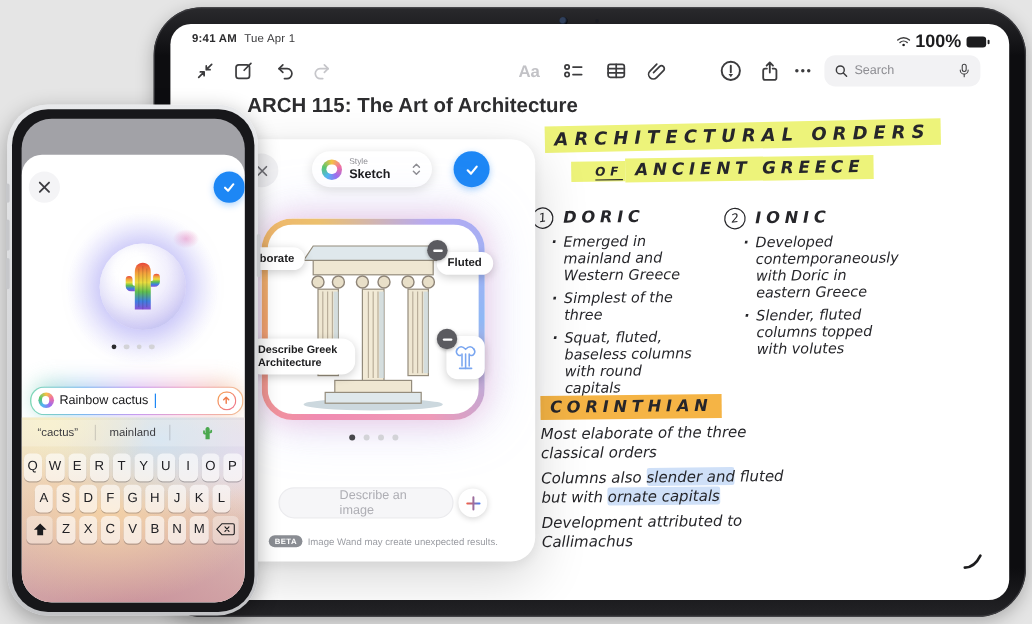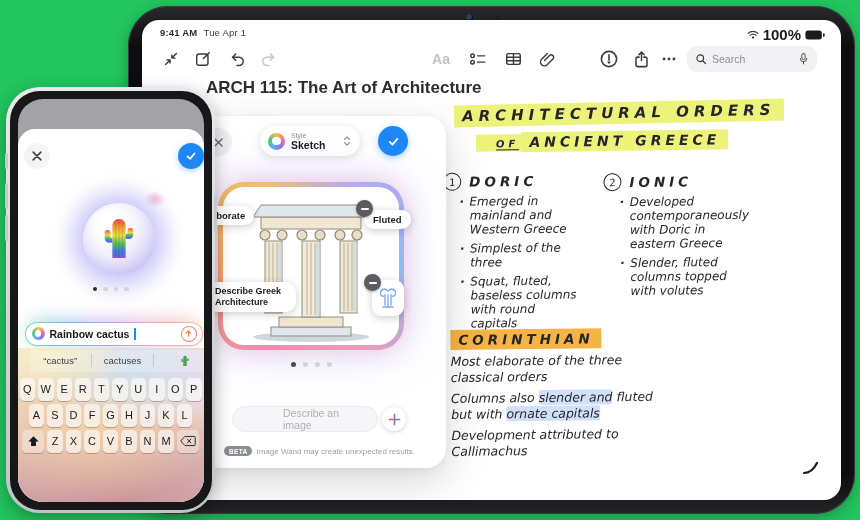--- a/index.html
+++ b/index.html
@@ -1,16 +1,16 @@
 <!DOCTYPE html>
 <html><head>
 <meta charset="utf-8">
 <style>
   html,body{margin:0;padding:0;background:#fff;}
-  .stage{position:relative;width:860px;height:520px;background:#22c55e;overflow:hidden;
+  .stage{position:relative;width:860px;height:520px;background:#e5e5e5;overflow:hidden;
          font-family:"Liberation Sans",sans-serif;-webkit-font-smoothing:antialiased;}
   .abs{position:absolute;}
 
   
   .ipad{position:absolute;left:128px;top:6px;width:727px;height:508px;border-radius:40px;
         background:linear-gradient(180deg,#2a2a2d,#0d0d10 8%,#0d0d10 92%,#242427);
         box-shadow:0 4px 14px rgba(0,0,0,.25), inset 0 0 0 1px #3a3a3e;}
   .ipad-cam{position:absolute;top:8px;left:338px;width:7px;height:7px;border-radius:50%;
             background:radial-gradient(circle at 40% 40%,#30405c 0 35%,#05070c 70%);}
   .ipad-cam2{position:absolute;top:10px;left:368px;width:3px;height:3px;border-radius:50%;background:#1b1d23;}
@@ -113,35 +113,35 @@
   .ph-dots{position:absolute;left:0;width:100%;top:158px;display:flex;justify-content:center;gap:6px;}
   .ph-dots .dot{width:4.5px;height:4.5px;}
   .ph-dots .dot.on{background:#2b2b2e;}
   .pill-glow{position:absolute;left:10px;top:190px;width:172px;height:26px;border-radius:14px;filter:blur(9px);opacity:.8;
              background:linear-gradient(90deg,#8fdcc0,#9cc6f2,#d3aef0,#f2b4c8,#f2c79b);}
   .ph-pill{position:absolute;left:7px;top:193px;width:178px;height:24px;border-radius:13px;
            border:1.5px solid transparent;box-sizing:border-box;
            background:linear-gradient(#fff,#fff) padding-box,
                       linear-gradient(90deg,#7dd8b5,#7db9f0,#c89bf0,#f0a7c0,#f2b98a) border-box;
            display:flex;align-items:center;padding:0 6px;gap:5px;}
-  .ph-pill .txt{font-size:10.5px;color:#17171a;font-weight:700;}
+  .ph-pill .txt{font-size:10.5px;color:#17171a;font-weight:400;}
   .cursor{display:inline-block;width:1.5px;height:12px;background:#1d87f5;vertical-align:-2px;}
   .send{position:absolute;right:5px;top:3px;width:16px;height:16px;border-radius:50%;
         border:1.5px solid transparent;box-sizing:border-box;
         background:linear-gradient(#fff,#fff) padding-box,linear-gradient(135deg,#f6a54b,#ef6d92) border-box;
         display:flex;align-items:center;justify-content:center;}
   .kb-zone{position:absolute;left:0;right:0;top:219px;bottom:0;
       background:
         radial-gradient(120px 70px at 12% 4%, #f6eec5, rgba(246,238,197,0) 70%),
         radial-gradient(150px 90px at 62% 12%, #cfe0ef, rgba(207,224,239,0) 70%),
         radial-gradient(120px 80px at 98% 18%, #ecd9ec, rgba(236,217,236,0) 70%),
         radial-gradient(170px 110px at 38% 48%, #f4d2a6, rgba(244,210,166,0) 75%),
         radial-gradient(230px 150px at 50% 108%, #c9929c, rgba(201,146,156,0) 80%),
         linear-gradient(180deg,#efe3cf,#d9b3ae);}
-  .sugg{position:absolute;left:12px;top:2px;width:100%;height:22px;display:flex;align-items:center;
+  .sugg{position:absolute;left:0;top:2px;width:100%;height:22px;display:flex;align-items:center;
         background:rgba(255,255,255,.22);justify-content:flex-end;}
   .sugg .cell{flex:1;text-align:center;font-size:9.5px;color:#3c3c40;}
   .sugg .div{width:1px;height:13px;background:rgba(60,60,67,.18);}
   .kb-r{position:absolute;left:5px;right:5px;display:flex;gap:3px;justify-content:center;}
   .key{flex:0 0 15.5px;height:23px;border-radius:4.5px;background:rgba(255,255,255,.62);
        box-shadow:0 1px 0 rgba(60,60,67,.32);display:flex;align-items:center;justify-content:center;
        font-size:11px;color:#202024;font-weight:500;}
   .key.sp{background:rgba(255,255,255,.36);flex:0 0 22px;}
   .key.w123{flex:0 0 40px;font-size:10px;background:rgba(255,255,255,.36);}
   .key.space{flex:1;}
@@ -494,21 +494,21 @@
               <svg width="9" height="9" viewBox="0 0 12 12">
                   <path d="M6 9.5 V3 M3.2 5.5 L6 2.7 L8.8 5.5" stroke="#ef7c4a" stroke-width="1.6" fill="none" stroke-linecap="round" stroke-linejoin="round"></path>
                 </svg>
             </span>
           </div>
 
           <div class="kb-zone">
             <div class="sugg">
               <span class="cell">“cactus”</span>
               <span class="div"></span>
-              <span class="cell">cactuses</span>
+              <span class="cell">mainland</span>
               <span class="div"></span>
               <span class="cell">
                 <svg width="10" height="12" viewBox="0 0 40 48" style="display:inline-block;vertical-align:middle">
                     <path d="M20 3 c-4.5 0 -7 3.4 -7 8 V44 h14 V11 c0-4.6 -2.5-8 -7-8 Z M13 28 h-3.5 a4.5 4.5 0 0 1 -4.5 -4.5 v-6 a3 3 0 0 1 6 0 v4 a1.5 1.5 0 0 0 1.5 1.5 h0.5 z M27 24 h3.5 a4.5 4.5 0 0 0 4.5 -4.5 v-4 a3 3 0 0 0 -6 0 v2 a1.5 1.5 0 0 1 -1.5 1.5 h-0.5 z" fill="#4aa84e"></path>
                   </svg>
               </span>
             </div>
             <div class="kb-r" style="top:30px" id="kb-row-0">
                 <div class="key">Q</div>
                 <div class="key">W</div>

